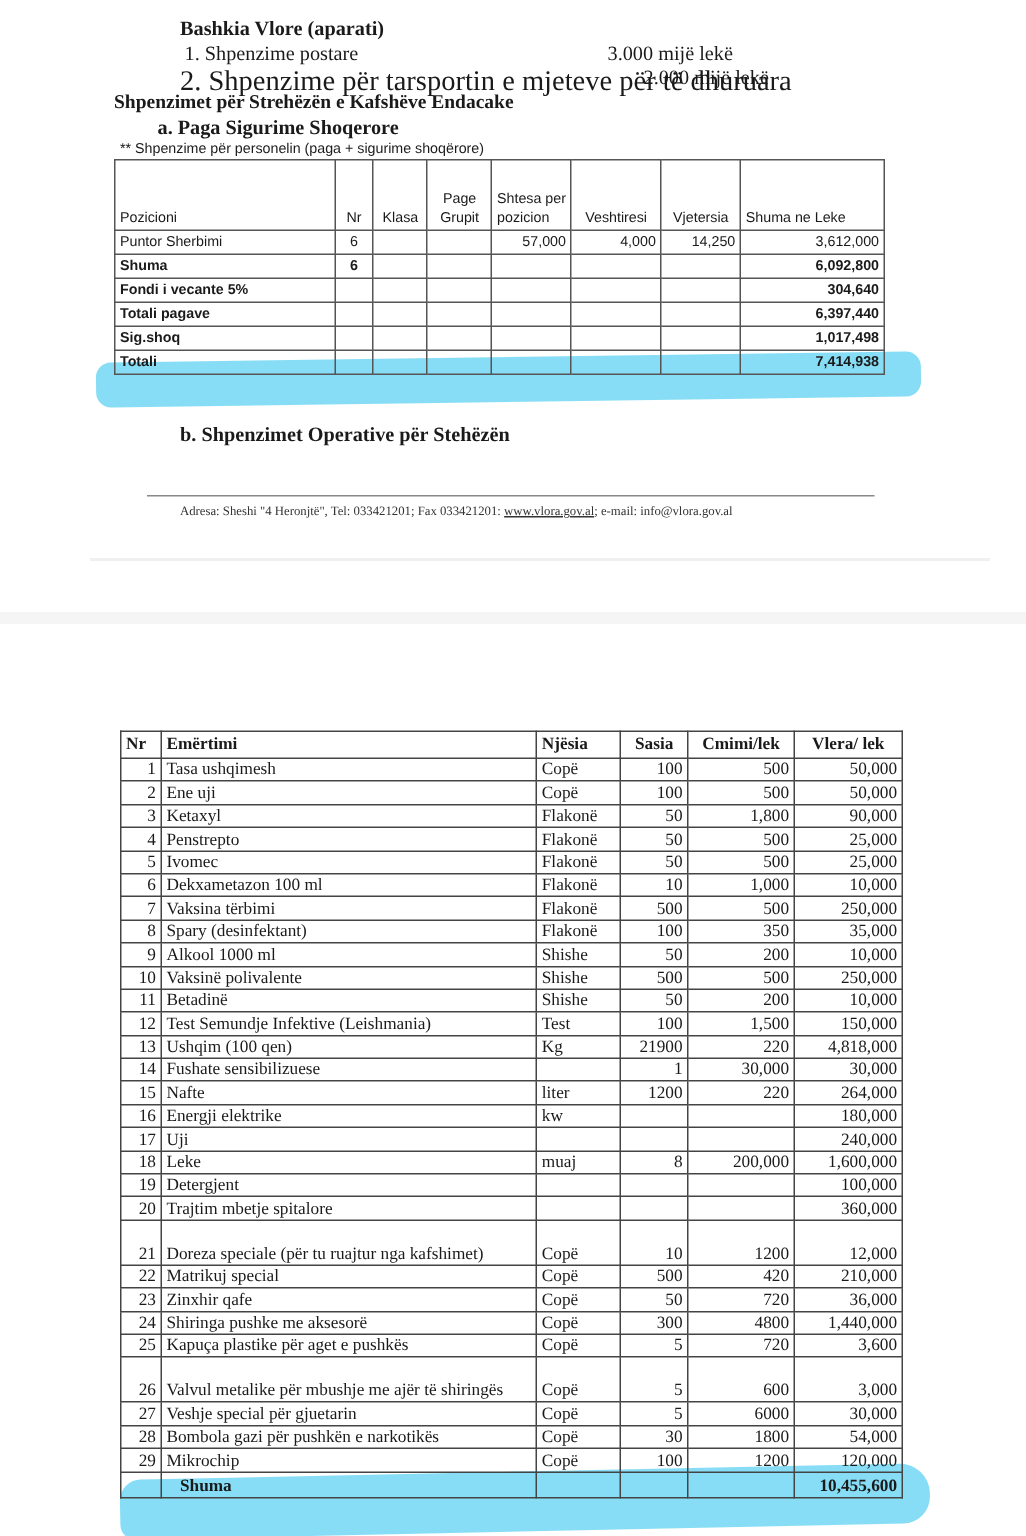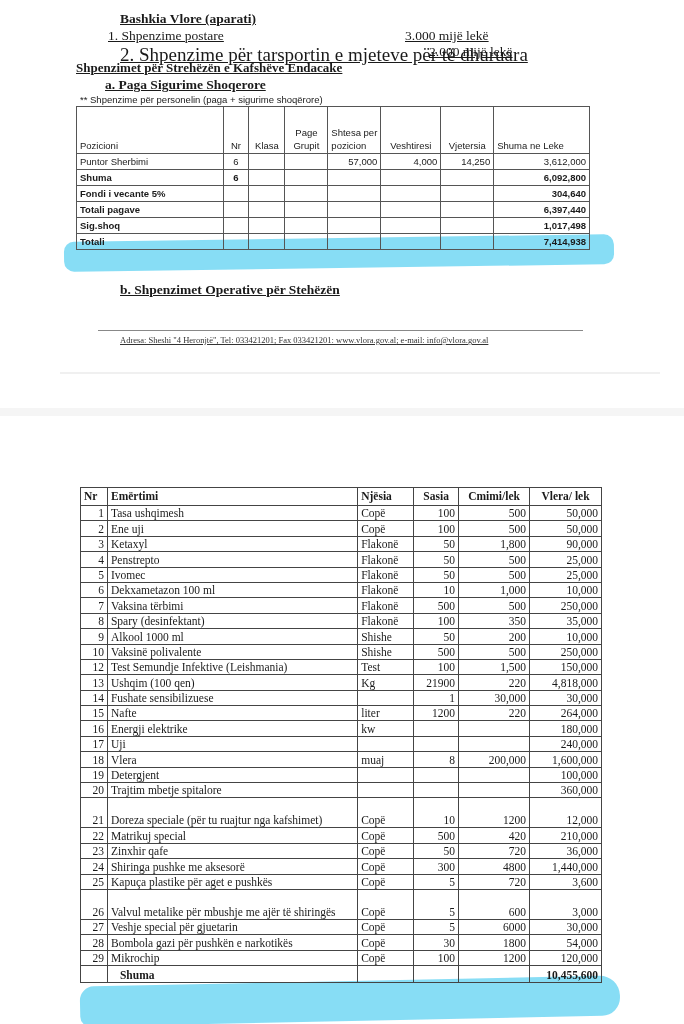--- a/index.html
+++ b/index.html
@@ -1,24 +1,24 @@
 <!DOCTYPE html>
 <html><head>
 <meta charset="utf-8">
 <style>
   html, body { margin:0; padding:0; }
   body { width:684px; height:1024px; background:#ffffff; position:relative; overflow:hidden; color:#1a1a1a; }
-  .serif { font-family: "Liberation Serif", "DejaVu Serif", serif; text-decoration: underline; }
+  .serif { font-family: "Liberation Serif", "DejaVu Serif", serif; }
   .sans { font-family: "Liberation Sans", "DejaVu Sans", sans-serif; }
   .abs { position:absolute; white-space:nowrap; }
   .b { font-weight:bold; }
 
   
   #p1-title { left:120px; top:11px; font-size:13.5px; }
-  #p1-item1 { left:108px; top:28px; font-size:13.5px; }
+  #p1-item1 { left:123px; top:28px; font-size:13.5px; }
   #p1-item1-val { left:405px; top:28px; font-size:13.5px; }
   #p1-item2 { left:120px; top:44px; font-size:19px; }
   #p1-item2-val { left:429px; top:44px; font-size:13.5px; }
   #p1-section { left:76px; top:60px; font-size:13px; }
   #p1-sub-a { left:105px; top:77px; font-size:13.5px; }
   #p1-note { left:80px; top:94px; font-size:9.5px;text-align:right; }
 
   table { border-collapse:collapse; position:absolute; }
   #tbl1 { left:76px; top:106px; width:514px; font-family:"Liberation Sans","DejaVu Sans",sans-serif; font-size:9.5px; }
   #tbl1 td, #tbl1 th { border:1px solid #555; padding:0 3px; height:15px; line-height:13px; font-weight:normal; }
@@ -255,20 +255,28 @@
       </tr>
       <tr>
         <td class="nr">10</td>
         <td>Vaksinë polivalente</td>
         <td>Shishe</td>
         <td class="num">500</td>
         <td class="num">500</td>
         <td class="num">250,000</td>
       </tr>
       <tr>
+        <td class="nr">11</td>
+        <td>Betadinë</td>
+        <td>Shishe</td>
+        <td class="num">50</td>
+        <td class="num">200</td>
+        <td class="num">10,000</td>
+      </tr>
+      <tr>
         <td class="nr">12</td>
         <td>Test Semundje Infektive (Leishmania)</td>
         <td>Test</td>
         <td class="num">100</td>
         <td class="num">1,500</td>
         <td class="num">150,000</td>
       </tr>
       <tr>
         <td class="nr">13</td>
         <td>Ushqim (100 qen)</td>
@@ -304,21 +312,21 @@
       <tr>
         <td class="nr">17</td>
         <td>Uji</td>
         <td></td>
         <td class="num"></td>
         <td class="num"></td>
         <td class="num">240,000</td>
       </tr>
       <tr>
         <td class="nr">18</td>
-        <td>Vlera</td>
+        <td>Leke</td>
         <td>muaj</td>
         <td class="num">8</td>
         <td class="num">200,000</td>
         <td class="num">1,600,000</td>
       </tr>
       <tr>
         <td class="nr">19</td>
         <td>Detergjent</td>
         <td></td>
         <td class="num"></td>

